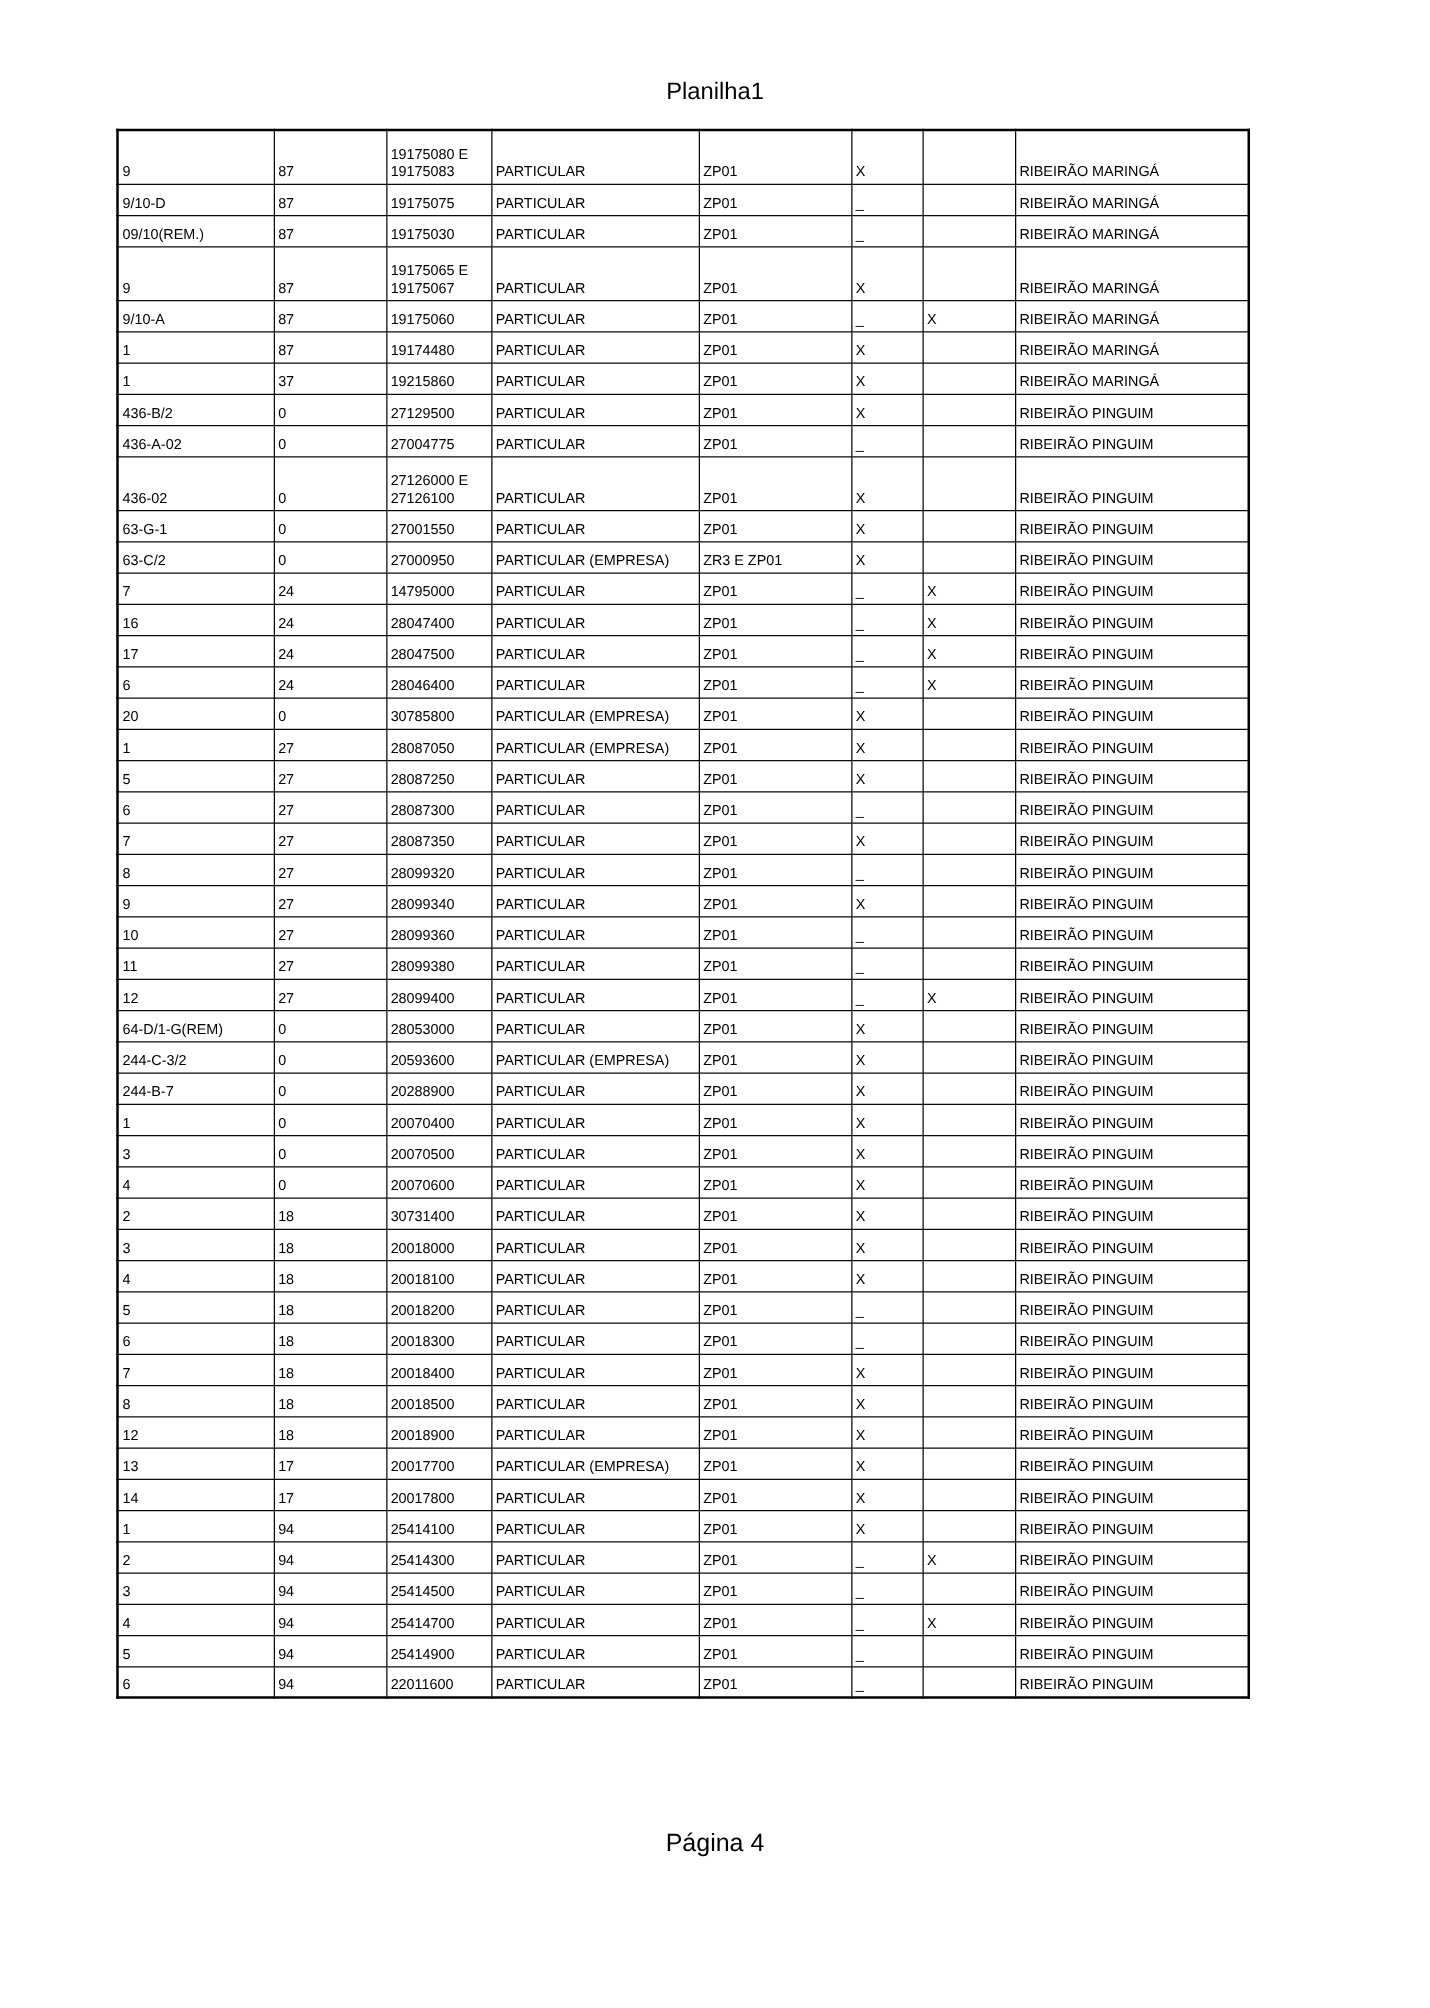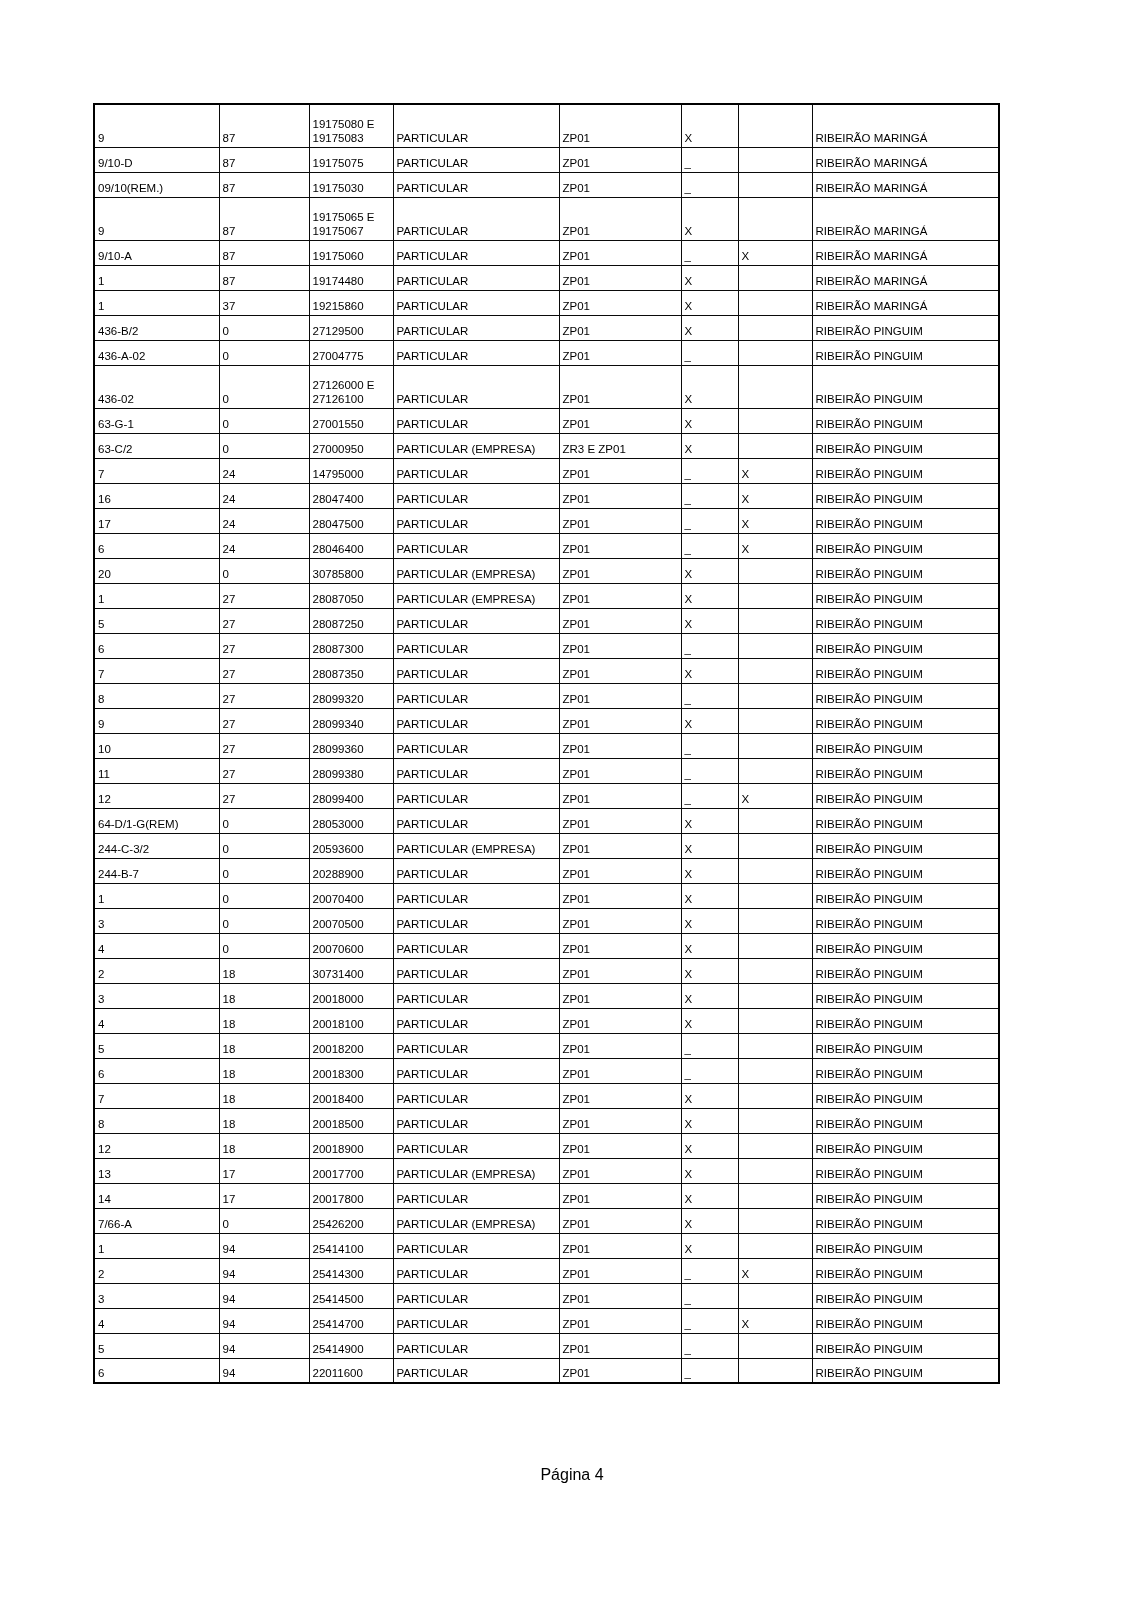--- a/index.html
+++ b/index.html
@@ -49,30 +49,31 @@
   }
   table.sheet tr.tall {
     height: 43px;
   }
   .page-footer {
     position: absolute;
     top: 1464px;
     left: 0;
     width: 100%;
     text-align: center;
-    font-size: 16px;
+    font-size: 20px;
     line-height: 22px;
     color: #000000;
   }
 </style>
 </head>
 <body>
 
 <div class="page">
 
+  <div class="sheet-title">Planilha1</div>
 
   <table class="sheet">
     <colgroup>
       <col style="width:125px">
       <col style="width:90px">
       <col style="width:84px">
       <col style="width:166px">
       <col style="width:122px">
       <col style="width:57px">
       <col style="width:74px">
@@ -496,30 +497,20 @@
           <td>14</td>
           <td>17</td>
           <td>20017800</td>
           <td>PARTICULAR</td>
           <td>ZP01</td>
           <td>X</td>
           <td></td>
           <td>RIBEIRÃO PINGUIM</td>
         </tr>
         <tr>
-          <td>7/66-A</td>
-          <td>0</td>
-          <td>25426200</td>
-          <td>PARTICULAR (EMPRESA)</td>
-          <td>ZP01</td>
-          <td>X</td>
-          <td></td>
-          <td>RIBEIRÃO PINGUIM</td>
-        </tr>
-        <tr>
           <td>1</td>
           <td>94</td>
           <td>25414100</td>
           <td>PARTICULAR</td>
           <td>ZP01</td>
           <td>X</td>
           <td></td>
           <td>RIBEIRÃO PINGUIM</td>
         </tr>
         <tr>

